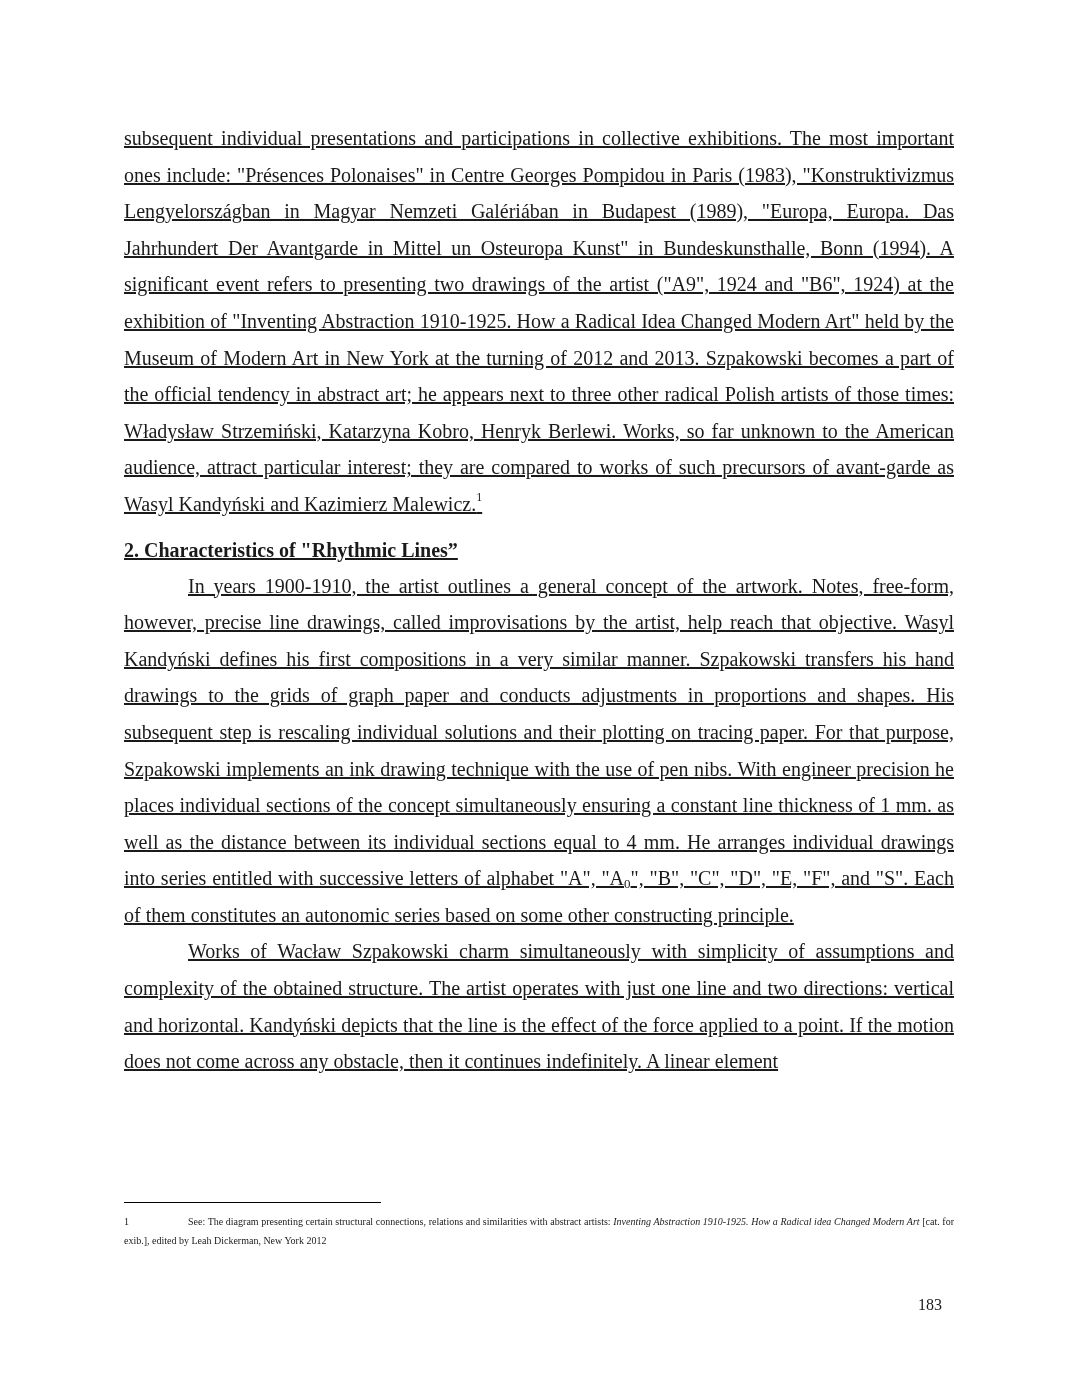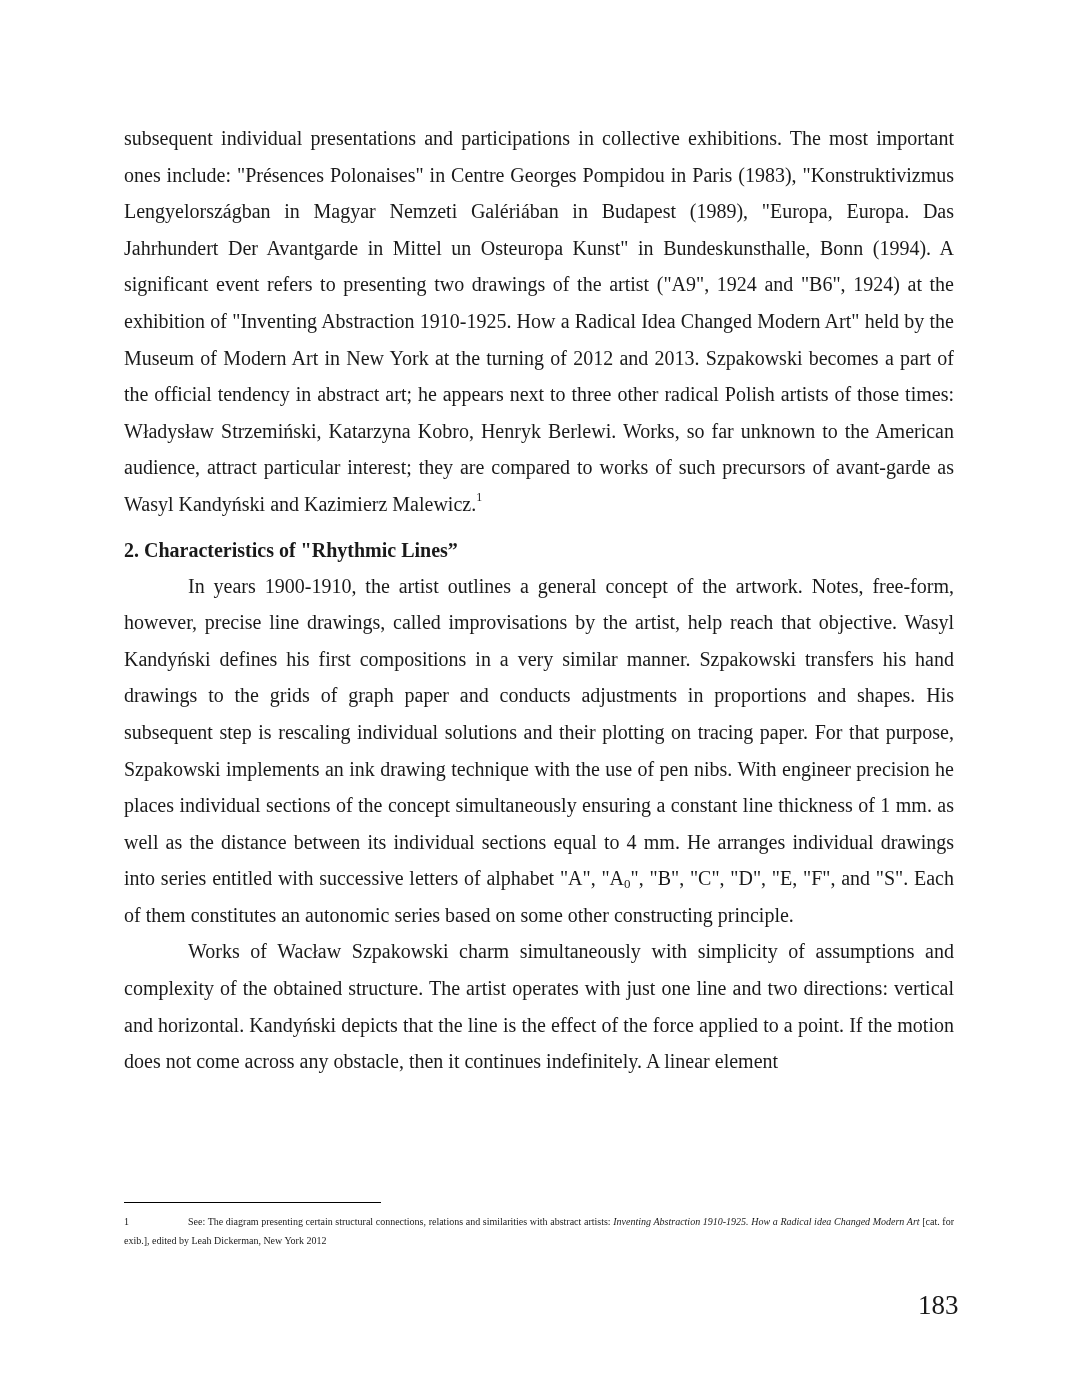--- a/index.html
+++ b/index.html
@@ -13,20 +13,21 @@
     position: relative;
     overflow: hidden;
     font-family: "Liberation Serif", "DejaVu Serif", serif;
     color: #1a1a1a;
   }
   .page {
     position: absolute;
     left: 124px;
     top: 120px;
     width: 830px;
+    text-decoration: underline;
   }
   .para {
     font-size: 20px;
     line-height: 36.6px;
     text-align: justify;
     margin: 0;
   }
   .para.indent {
     text-indent: 64px;
   }
@@ -72,21 +73,21 @@
     display: inline-block;
     width: 64px;
   }
   .footnote em {
     font-style: italic;
   }
   .page-number {
     position: absolute;
     left: 918px;
     top: 1294px;
-    font-size: 27px;
+    font-size: 16px;
     line-height: 22px;
   }
 </style>
 </head>
 <body>
 
 <div class="page">
   <p class="para"><span>subsequent individual presentations and participations in collective exhibitions. The most important ones include: "Présences Polonaises" in Centre Georges Pompidou in Paris (1983), "Konstruktivizmus Lengyelországban in Magyar Nemzeti Galériában in Budapest (1989), "Europa, Europa. Das Jahrhundert Der Avantgarde in Mittel un Osteuropa Kunst" in Bundeskunsthalle, Bonn (1994). A significant event refers to presenting two drawings of the artist ("A9", 1924 and "B6", 1924) at the exhibition of "Inventing Abstraction 1910-1925. How a Radical Idea Changed Modern Art" held by the Museum of Modern Art in New York at the turning of 2012 and 2013. Szpakowski becomes a part of the official tendency in abstract art; he appears next to three other radical Polish artists of those times: Władysław Strzemiński, Katarzyna Kobro, Henryk Berlewi. Works, so far unknown to the American audience, attract particular interest; they are compared to works of such precursors of avant-garde as Wasyl Kandyński and Kazimierz Malewicz.</span><sup class="fnref">1</sup></p>
 
   <h2 class="heading">2. Characteristics of "Rhythmic Lines”</h2>

